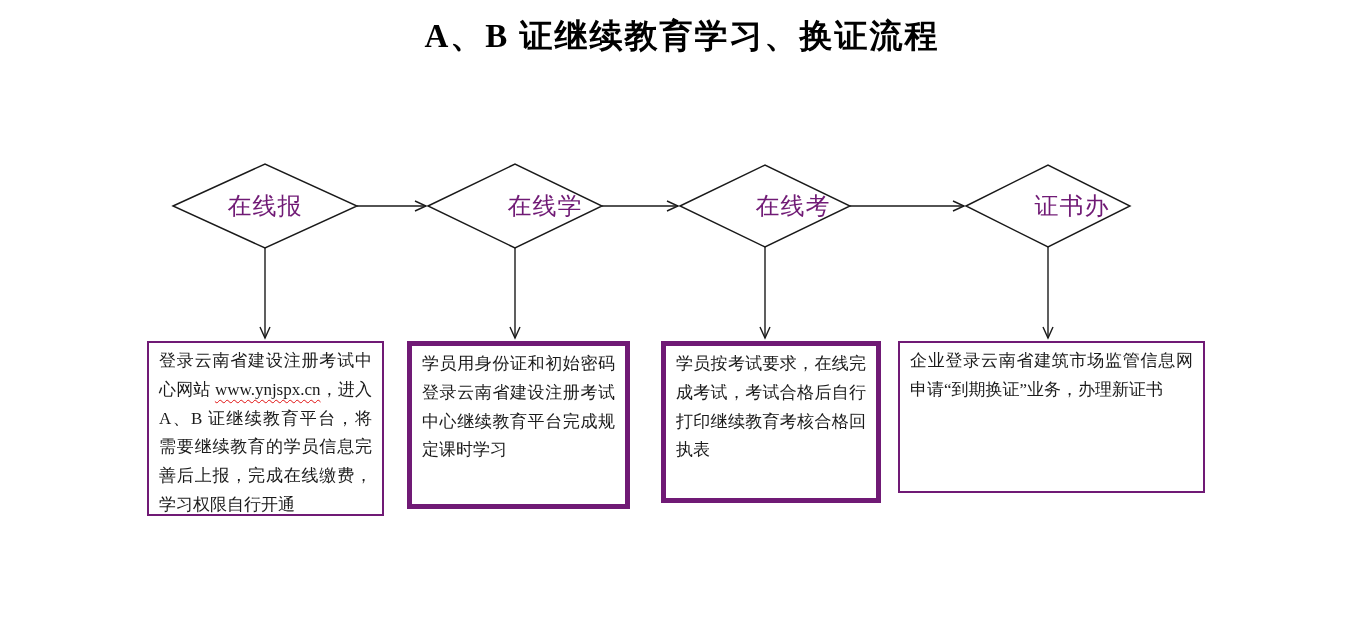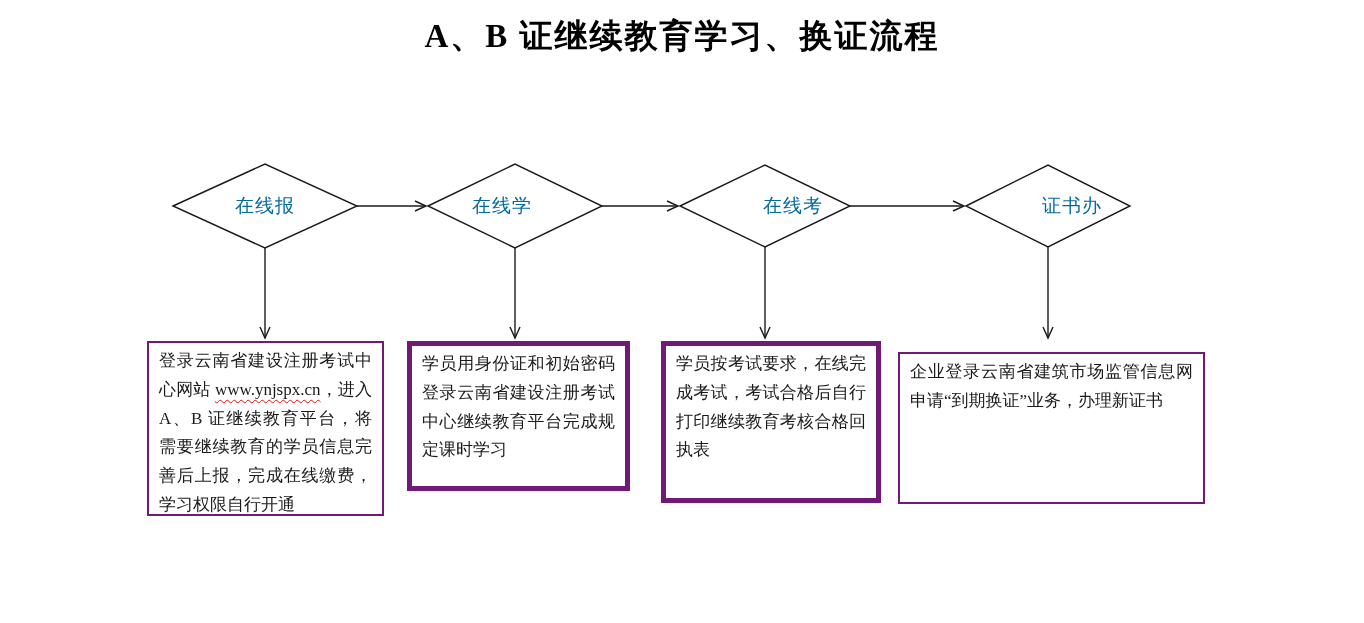--- a/index.html
+++ b/index.html
@@ -41,41 +41,41 @@
     stroke: #1a1a1a;
     stroke-width: 1.4;
   }
   .diagram line {
     stroke: #1a1a1a;
     stroke-width: 1.4;
   }
   .dlabel {
     position: absolute;
     transform: translate(-50%, -50%);
-    font-size: 19px;
+    font-size: 24px;
     letter-spacing: 1px;
     white-space: nowrap;
-    color: #0369a1;
+    color: #701a75;
   }
   .stepbox {
     position: absolute;
     box-sizing: border-box;
     border: 5px solid #701a75;
     background: #ffffff;
     padding: 4px 10px;
     font-size: 17px;
     line-height: 28.8px;
     text-align: justify;
     color: #1a1a1a;
   }
   .stepbox.thick { border-width: 2px; }
   .box-register    { left: 147px; top: 341px; width: 237px; height: 175px; }
-  .box-study       { left: 407px; top: 341px; width: 223px; height: 150px; }
+  .box-study       { left: 407px; top: 341px; width: 223px; height: 168px; }
   .box-exam        { left: 661px; top: 341px; width: 220px; height: 162px; }
-  .box-certificate { left: 898px; top: 352px; width: 307px; height: 152px; }
+  .box-certificate { left: 898px; top: 341px; width: 307px; height: 152px; }
   .url {
     color: #1a1a1a;
     text-decoration-line: underline;
     text-decoration-style: wavy;
     text-decoration-color: #e01010;
     text-decoration-thickness: 1px;
     text-underline-offset: 4px;
   }
 </style>
 </head>
@@ -101,21 +101,21 @@
     <line x1="602" y1="206" x2="678" y2="206" marker-end="url(#arrowOpen)"></line>
     <line x1="850" y1="206" x2="964" y2="206" marker-end="url(#arrowOpen)"></line>
 
     <line x1="265" y1="248" x2="265" y2="338" marker-end="url(#arrowOpen)"></line>
     <line x1="515" y1="248" x2="515" y2="338" marker-end="url(#arrowOpen)"></line>
     <line x1="765" y1="247" x2="765" y2="338" marker-end="url(#arrowOpen)"></line>
     <line x1="1048" y1="247" x2="1048" y2="338" marker-end="url(#arrowOpen)"></line>
   </svg>
 
   <div class="dlabel" style="left:265px; top:206px;">在线报</div>
-  <div class="dlabel" style="left:502px; top:206px;">在线学</div>
+  <div class="dlabel" style="left:545px; top:206px;">在线学</div>
   <div class="dlabel" style="left:765px; top:206px;margin-left:28px;">在线考</div>
   <div class="dlabel" style="left:1048px; top:206px;margin-left:24px;">证书办</div>
 
   <div class="stepbox thick box-register">
     <span>登录云南省建设注册考试中心网站 </span><span class="url">www.ynjspx.cn</span><span>，进入 A、B 证继续教育平台，将需要继续教育的学员信息完善后上报，完成在线缴费，学习权限自行开通</span>
   </div>
 
   <div class="stepbox box-study">
     <span>学员用身份证和初始密码登录云南省建设注册考试中心继续教育平台完成规定课时学习</span>
   </div>

